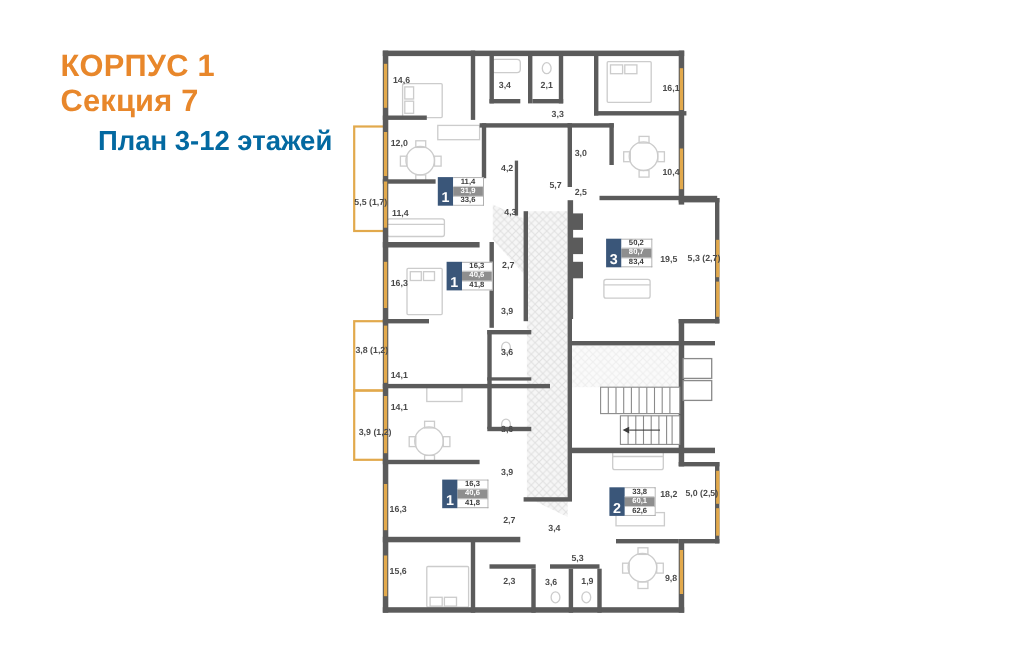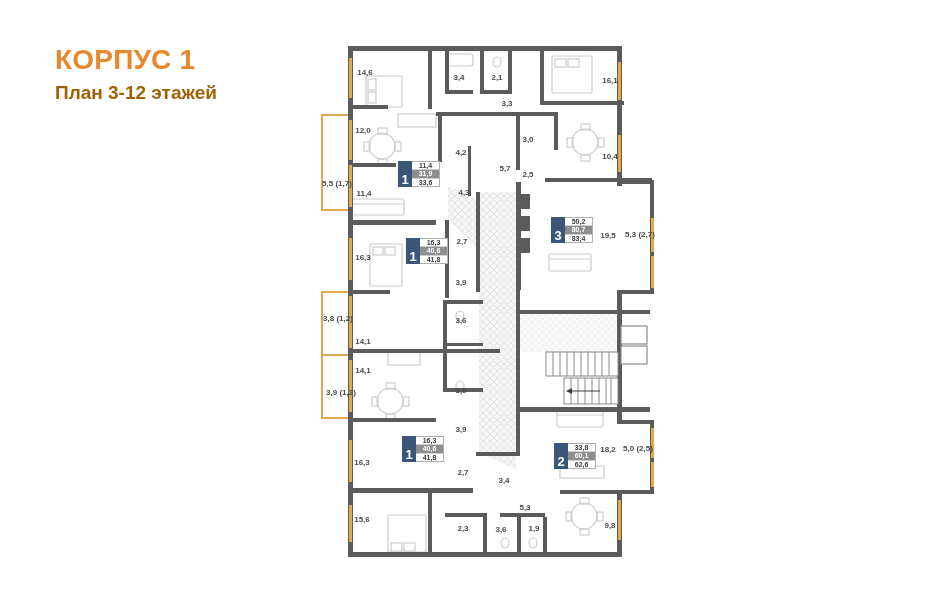--- a/index.html
+++ b/index.html
@@ -2,21 +2,21 @@
 <html><head>
 <meta charset="utf-8">
 <style>
   html,body{margin:0;padding:0;}
   .page{
     position:relative;width:941px;height:600px;background:#ffffff;overflow:hidden;
     font-family:"Liberation Sans",sans-serif;
   }
   .title-block{position:absolute;left:55px;top:44px;line-height:1.15;}
   .title-line{font-weight:700;font-size:28px;color:#e8872b;letter-spacing:0.2px;}
-  .subtitle-line{font-weight:700;font-size:19px;color:#a16207;margin-top:6px;}
+  .subtitle-line{font-weight:700;font-size:25px;color:#0369a1;margin-top:6px;margin-left:34px;}
   svg{position:absolute;left:0;top:0;}
   svg text{
     font-family:"Liberation Sans",sans-serif;font-size:8px;font-weight:700;fill:#4a4a4a;
     text-anchor:middle;
   }
   .badge{
     position:absolute;display:flex;width:42px;height:26px;background:#fff;
   }
   .badge-num{
     width:14px;background:#3a5679;color:#fff;font-size:13px;font-weight:700;
@@ -30,20 +30,21 @@
   .bv.v1{border-bottom:1px solid #cfcfcf;}
   .bv.v2{background:#8e8e8e;color:#ffffff;border-bottom:1px solid #cfcfcf;}
 </style>
 </head>
 <body>
 
 <div class="page">
 
   <div class="title-block">
     <div class="title-line">КОРПУС 1</div>
+    <div class="title-line">Секция 7</div>
     <div class="subtitle-line">План 3-12 этажей</div>
   </div>
 
   <svg width="941" height="600" viewBox="0 0 941 600">
     <defs>
       <pattern id="hatch" width="7" height="7" patternUnits="userSpaceOnUse">
         <rect width="7" height="7" fill="#f6f6f6"></rect>
         <path d="M0,0 L7,7 M7,0 L0,7" stroke="#e2e2e2" stroke-width="1"></path>
       </pattern>
     </defs>

